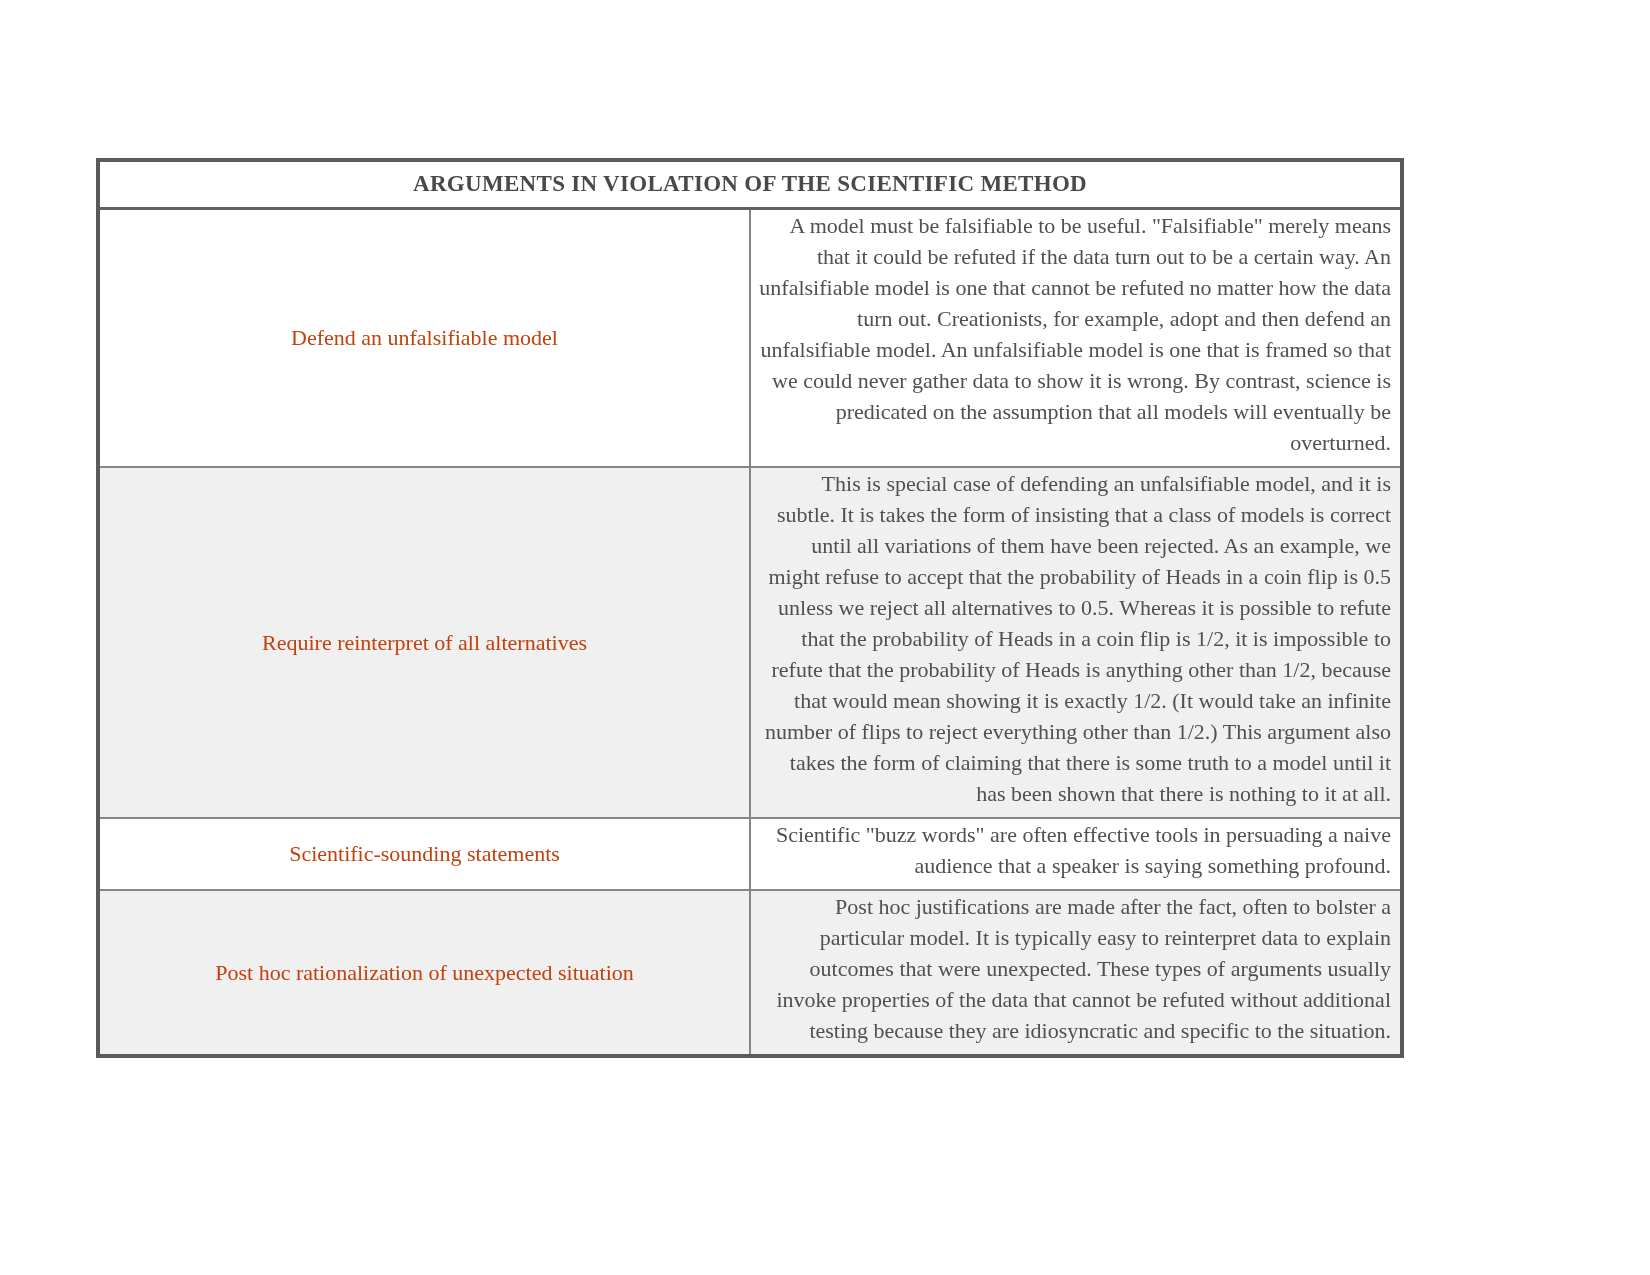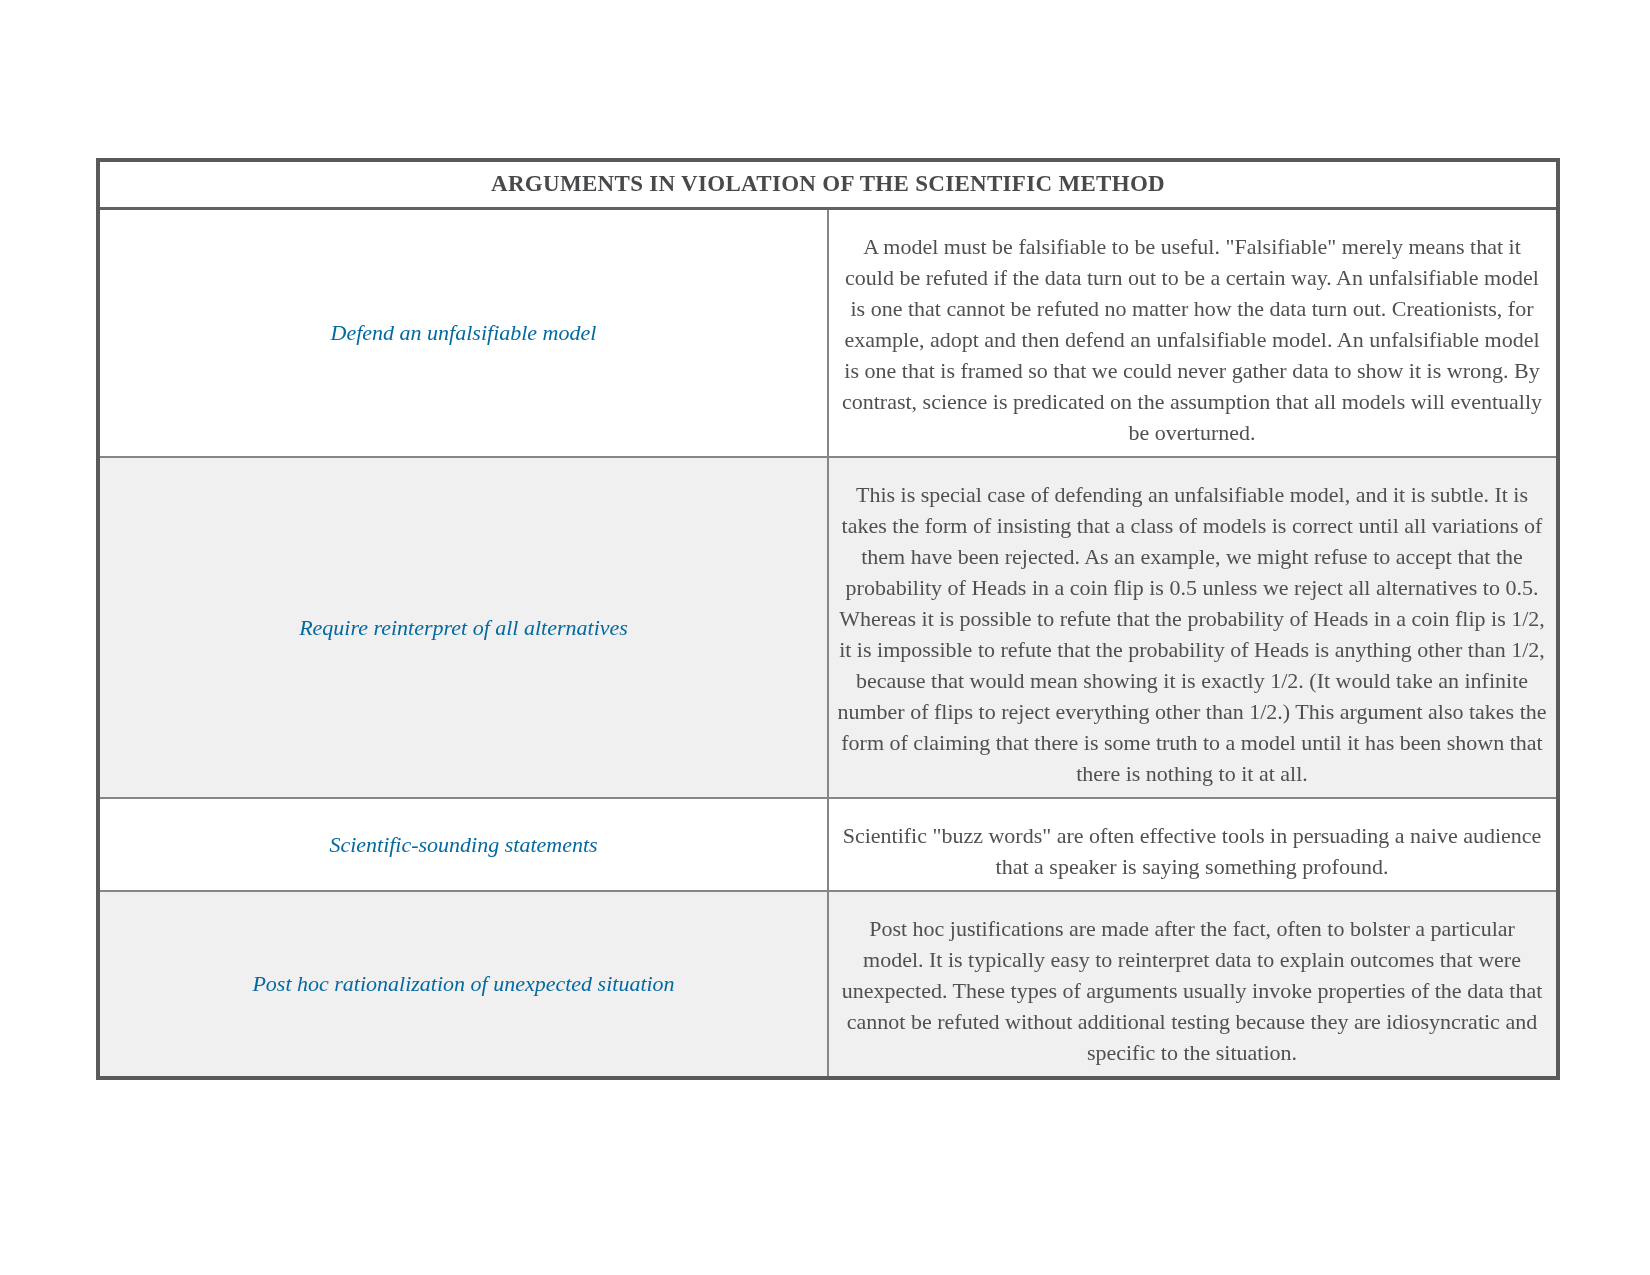--- a/index.html
+++ b/index.html
@@ -10,21 +10,21 @@
   body {
     width: 1650px;
     height: 1275px;
     position: relative;
     font-family: "Liberation Serif", "DejaVu Serif", serif;
   }
   table.violations {
     position: absolute;
     left: 96px;
     top: 158px;
-    width: 1464px;
+    width: 1308px;
     border-collapse: collapse;
     table-layout: fixed;
     border: 4px solid #595a5c;
     background: #ffffff;
     color: #4e5052;
   }
   table.violations th.title-cell {
     border-bottom: 3px solid #616264;
     font-size: 23px;
     font-weight: bold;
@@ -36,27 +36,26 @@
   }
   table.violations td {
     border: 2px solid #868686;
     font-size: 22px;
     vertical-align: middle;
   }
   table.violations td.label-cell {
     width: 50%;
     text-align: center;
     padding: 16px 24px;
-    color: #0369a1;
-    font-style: italic;
+    color: #c2410c;
   }
   table.violations td.desc-cell {
-    padding: 21px 9px 8px 8px;
+    padding: 0 9px 8px 8px;
     line-height: 31px;
-    text-align: center;
+    text-align: right;
     color: #4e5052;
   }
   table.violations tbody tr:nth-child(even) td {
     background: #f0f0f0;
   }
   table.violations tbody tr:nth-child(odd) td {
     background: #ffffff;
   }
 </style>
 </head>

